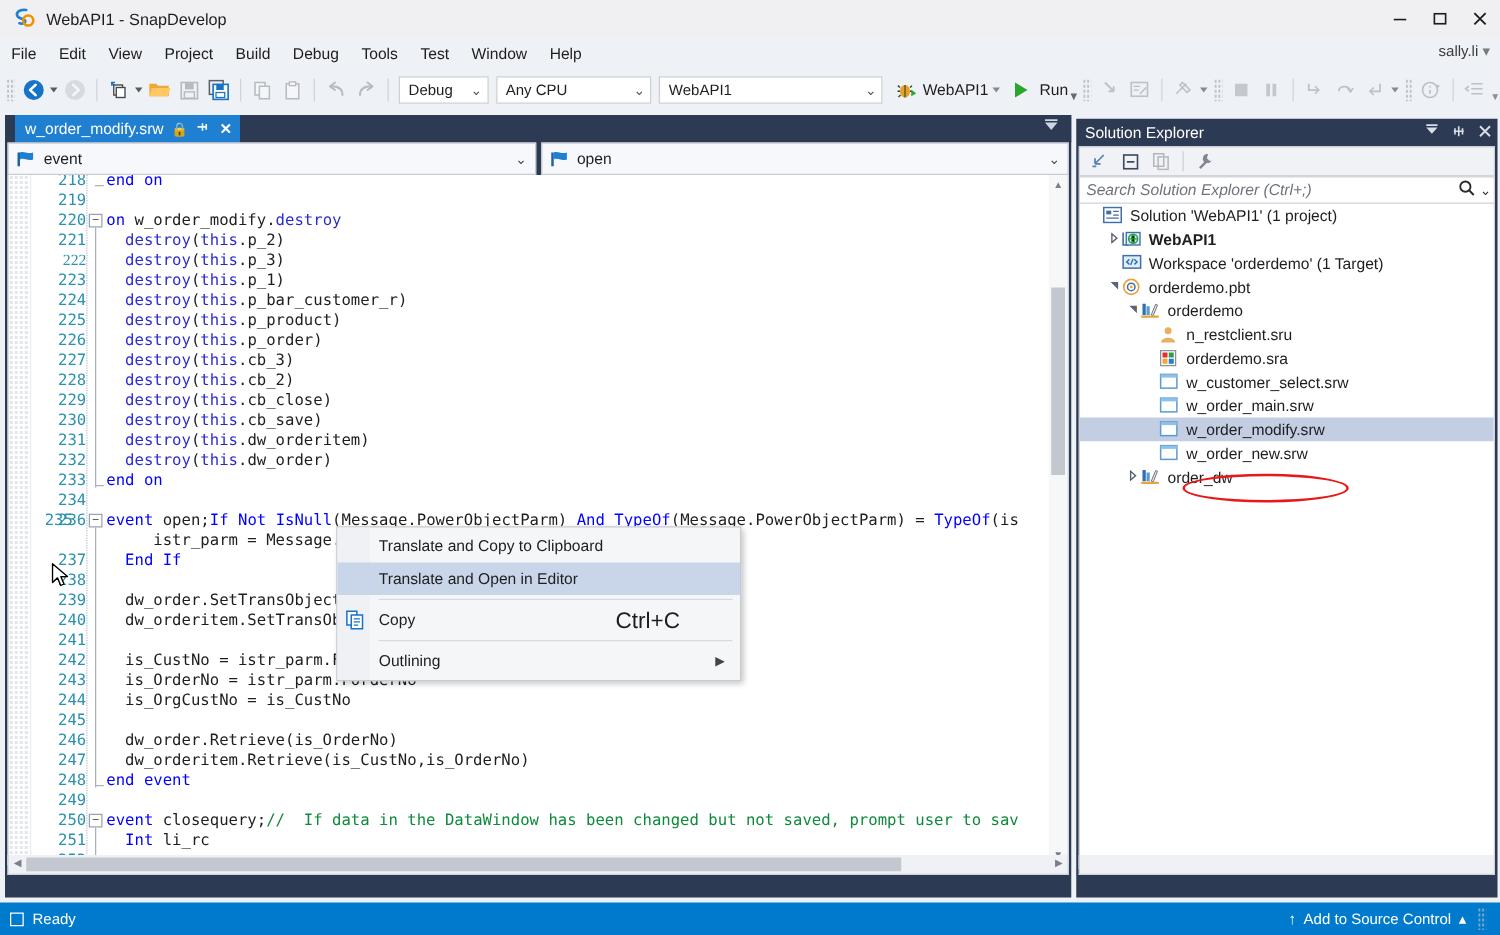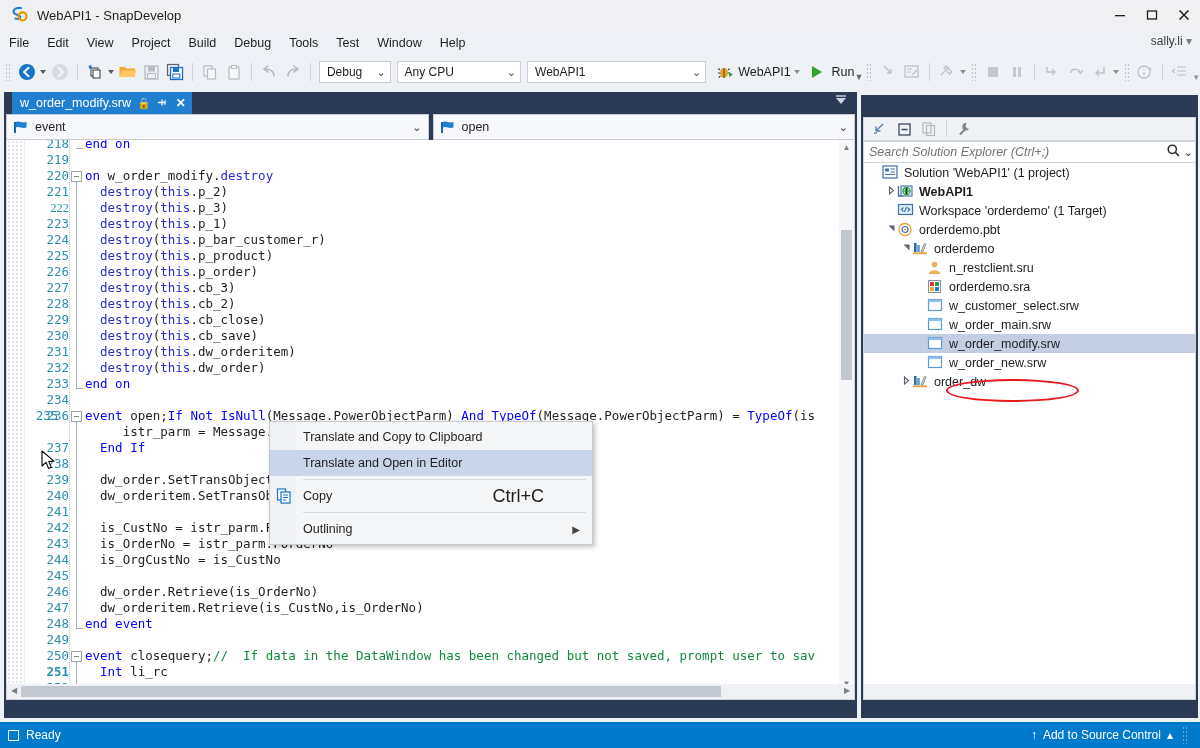--- a/index.html
+++ b/index.html
@@ -492,21 +492,21 @@
             <div class="ln lnum" style="top: 460px;">247</div>
             <div class="ln ltext" style="top: 460px;">  dw_orderitem.Retrieve(is_CustNo,is_OrderNo)</div>
             <div class="ln lnum" style="top: 476px;">248</div>
             <div class="ln ltext" style="top: 476px;"><span class="kw">end</span> <span class="kw">event</span></div>
             <div class="fold-end" style="top: 488px;"></div>
             <div class="ln lnum" style="top: 492px;">249</div>
             <div class="ln ltext" style="top: 492px;"></div>
             <div class="ln lnum" style="top: 508px;">250</div>
             <div class="ln ltext" style="top: 508px;"><span class="kw">event</span> closequery;<span class="cmt">//  If data in the DataWindow has been changed but not saved, prompt user to sav</span></div>
             <div class="fold-box" style="top: 510.5px;">−</div>
-            <div class="ln lnum" style="top: 524px; font-weight: bold;">251</div>
+            <div class="ln lnum" style="top: 524px;">251</div>
             <div class="ln ltext" style="top: 524px;">  <span class="kw">Int</span> li_rc</div>
             <div class="ln lnum" style="top: 540px;">252</div>
             <div class="ln ltext" style="top: 540px;"></div>
             <div class="fold-line" style="top: 42px; height: 208px;"></div>
             <div class="fold-line" style="top: 282px; height: 208px;"></div>
             <div class="fold-line" style="top: 522px; height: 32px;"></div>
           </div>
 
         <div class="vscroll">
           <div class="vsb-arrow" style="top:0;">▲</div>
@@ -551,20 +551,41 @@
     </div>
   </div>
 
   <div class="cursor-arrow">
     <svg width="16" height="22" viewBox="0 0 16 22">
       <path d="M1 1 L1 16 L5 12.3 L7.6 18.4 L10.2 17.2 L7.7 11.4 L13 11.2 Z" fill="#fff" stroke="#000" stroke-width="1.1" stroke-linejoin="round"></path>
     </svg>
   </div>
 
   <div class="se-dock">
+    <div class="se-header">
+      <span>Solution Explorer</span>
+      <span class="se-hdr-btns">
+        <span>
+          <svg width="13" height="11" viewBox="0 0 13 11">
+              <path d="M2 3 L11 3 L6.5 8 Z" fill="#d8dfea"></path>
+              <path d="M2 1 L11 1" stroke="#d8dfea" stroke-width="1.4"></path>
+            </svg>
+        </span>
+        <span>
+          <svg width="12" height="12" viewBox="0 0 12 12">
+              <path d="M2 6 L10 6 M6 2 L6 10 M3 3.5 L3 8.5 M9 3.5 L9 8.5" stroke="#d8dfea" stroke-width="1.3" fill="none"></path>
+            </svg>
+        </span>
+        <span>
+          <svg width="12" height="12" viewBox="0 0 12 12">
+              <path d="M2 2 L10 10 M10 2 L2 10" stroke="#d8dfea" stroke-width="1.5"></path>
+            </svg>
+        </span>
+      </span>
+    </div>
 
     <div class="se-toolbar">
       <div class="se-tbi">
         <svg width="16" height="16" viewBox="0 0 16 16">
             <path d="M12 3 L5 10 M5 10 L9.5 10 M5 10 L5 5.5" stroke="#5b7fae" stroke-width="1.4" fill="none"></path>
           <path d="M3 12 L6 12" stroke="#5b7fae" stroke-width="1.4"></path>
           </svg>
       </div>
       <div class="se-tbi">
         <svg width="16" height="16" viewBox="0 0 16 16">

